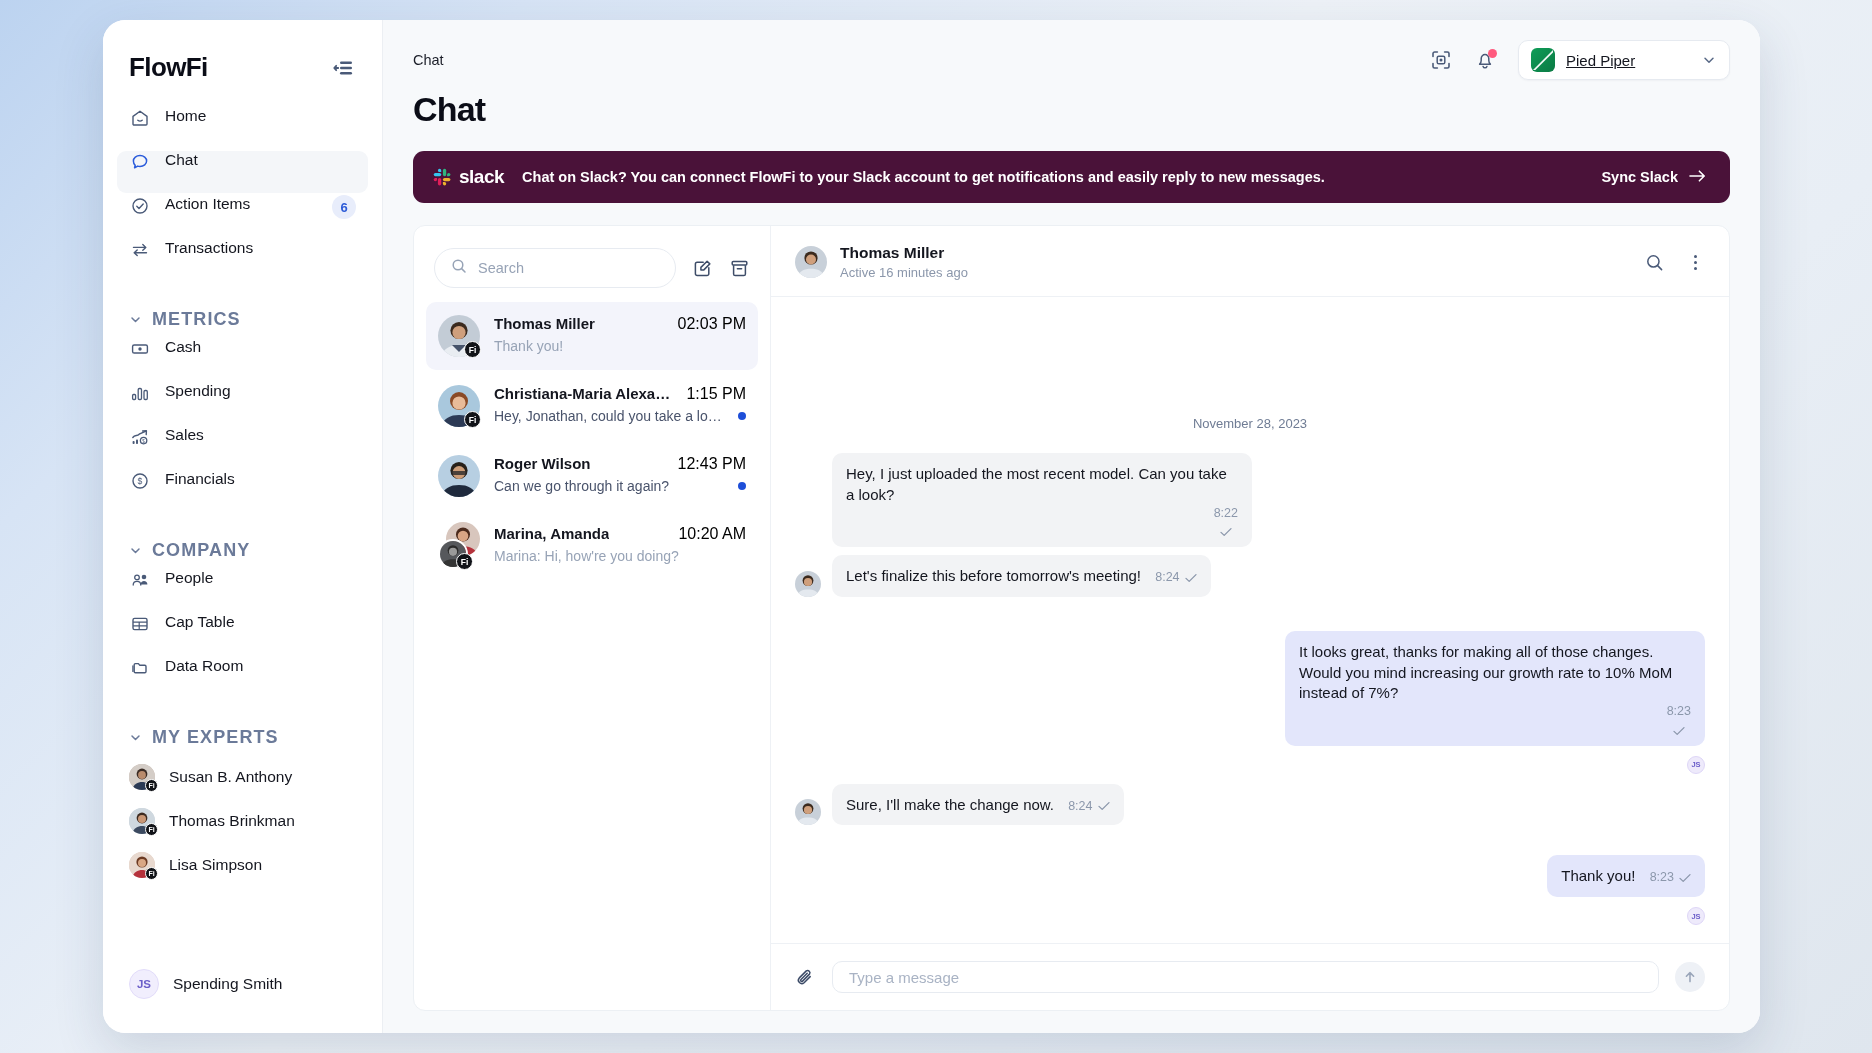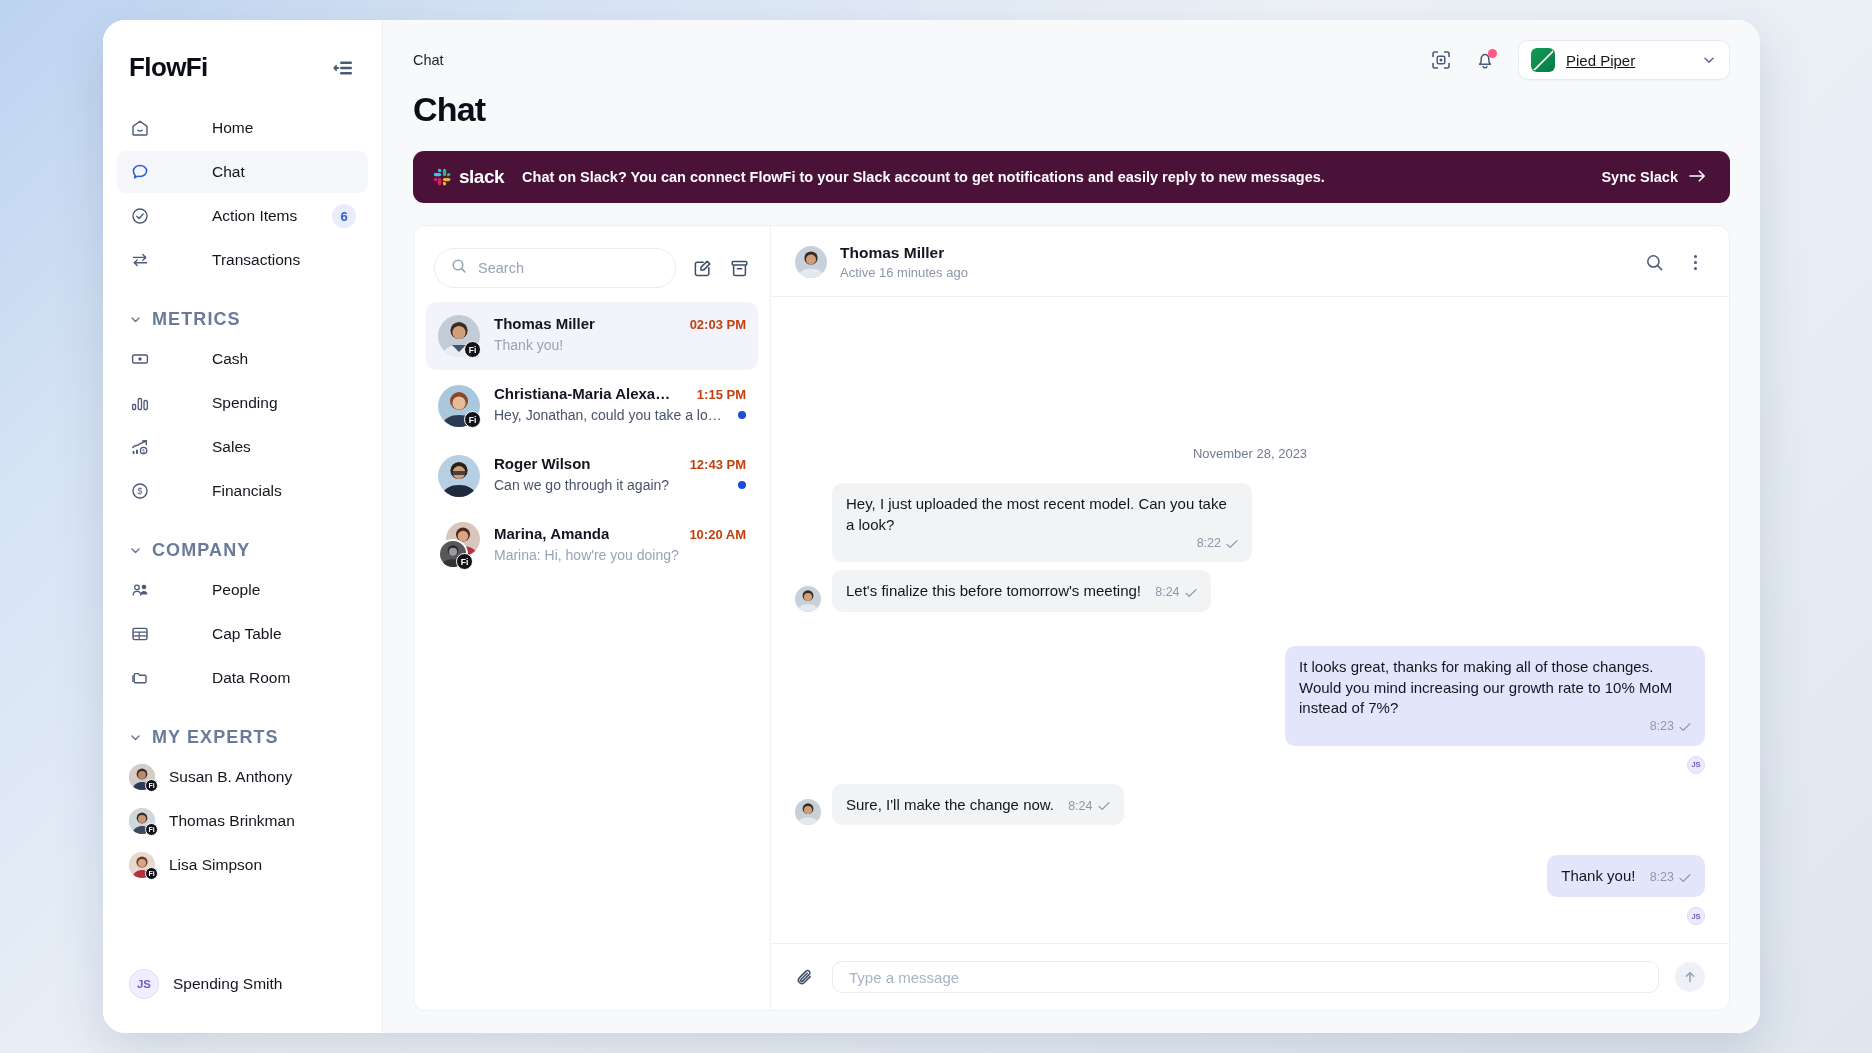--- a/index.html
+++ b/index.html
@@ -40,28 +40,27 @@
   .brand {
     font-size: 26px; font-weight: bold; color: #0b0d17;
     letter-spacing: -0.6px;
   }
   .collapse-btn {
     width: 26px; height: 26px; display: flex; align-items: center; justify-content: center;
     cursor: pointer;
   }
   .nav-list { padding: 0 14px; }
   .nav-item {
-    display: flex; align-items: center;
+    display: flex; align-items: flex-start;
     height: 42px;
     padding: 0 12px;
     border-radius: 9px;
     margin-bottom: 2px;
     cursor: pointer;
     position: relative;
-    gap: 47px;
   }
   .nav-item .ico {
     width: 22px; height: 22px; margin-right: 14px;
     display: flex; align-items: center; justify-content: center;
     flex: 0 0 22px;
   }
   .nav-item .lbl { font-size: 15.5px; color: #14161f; }
   .nav-item.active { background: #f4f6f9; }
   .nav-item.active .lbl { color: #14161f; }
   .badge-count {
@@ -233,21 +232,21 @@
   }
   .conv-av .face { width: 42px; height: 42px; border-radius: 50%; overflow: hidden; display:block; }
   .conv-av .fi-badge { width: 17px; height: 17px; font-size: 8.5px; right: -1px; bottom: -1px; }
   .conv-body { flex: 1 1 auto; min-width: 0; }
   .conv-row1 { display: flex; align-items: baseline; }
   .conv-name {
     font-size: 15px; font-weight: 600; color: #14161f;
     white-space: nowrap; overflow: hidden; text-overflow: ellipsis;
     max-width: 192px;
   }
-  .conv-time { margin-left: auto; font-size: 13px; color: #c2410c; padding-left: 8px; white-space: nowrap; font-weight: bold; }
+  .conv-time { margin-left: auto; font-size: 16px; color: #000000; padding-left: 8px; white-space: nowrap; }
   .conv-row2 { display: flex; align-items: center; margin-top: 5px; }
   .conv-preview {
     font-size: 14px; color: #49536b;
     white-space: nowrap; overflow: hidden; text-overflow: ellipsis;
     max-width: 232px;
   }
   .conv-preview.muted { color: #97a3b6; }
   .unread-dot {
     margin-left: auto; width: 8px; height: 8px; border-radius: 50%;
     background: #1d4ed8; flex: 0 0 8px;
@@ -286,21 +285,21 @@
     font-size: 15px; line-height: 1.38; color: #14161f;
     position: relative;
   }
   .bubble.in { background: #f2f3f5; }
   .bubble.out { background: #e3e6fb; }
   .bubble .meta {
     display: inline-flex; align-items: center; gap: 5px;
     font-size: 12.5px; color: #8b97ab;
     margin-left: 10px; white-space: nowrap;
   }
-  .bubble.wide .meta { float: right; margin-top: 20px; }
+  .bubble.wide .meta { float: right; margin-top: 20px; flex-direction: column; }
   .read-tick { display: inline-flex; }
   .seen-av {
     width: 18px; height: 18px; border-radius: 50%;
     background: #eeeafb; border: 1px solid #ded6f7;
     color: #6b5ec9; font-size: 7.5px; font-weight: 700;
     display: flex; align-items: center; justify-content: center;
     margin: 2px 0 10px auto;
   }
   .composer {
     border-top: 1px solid #eef1f5;

